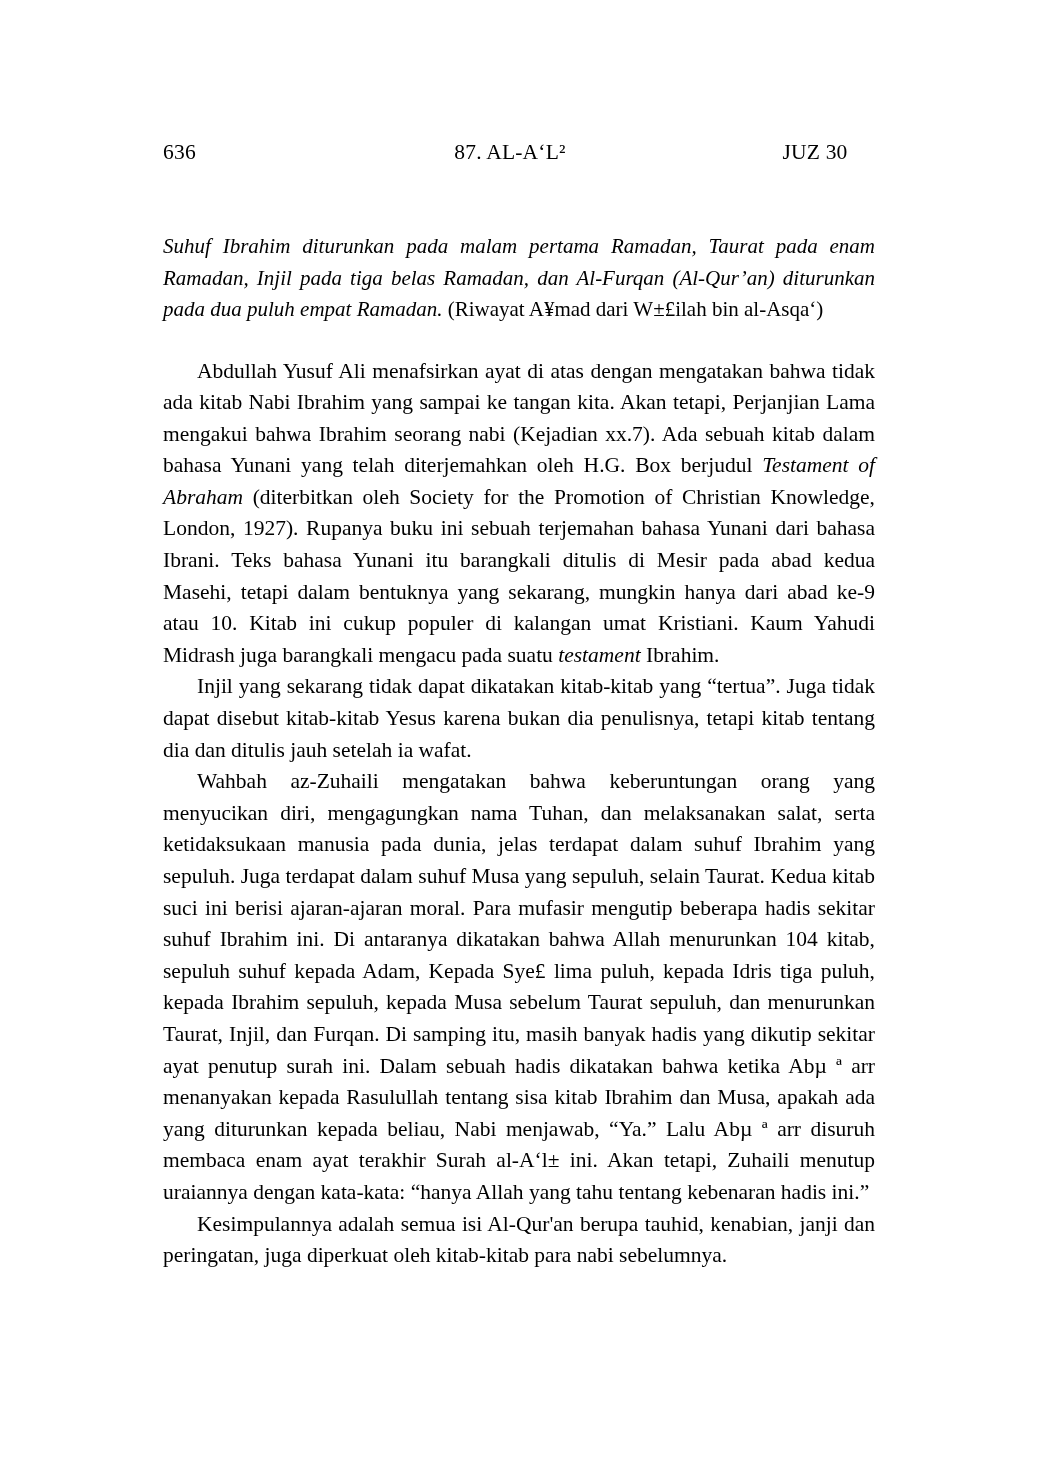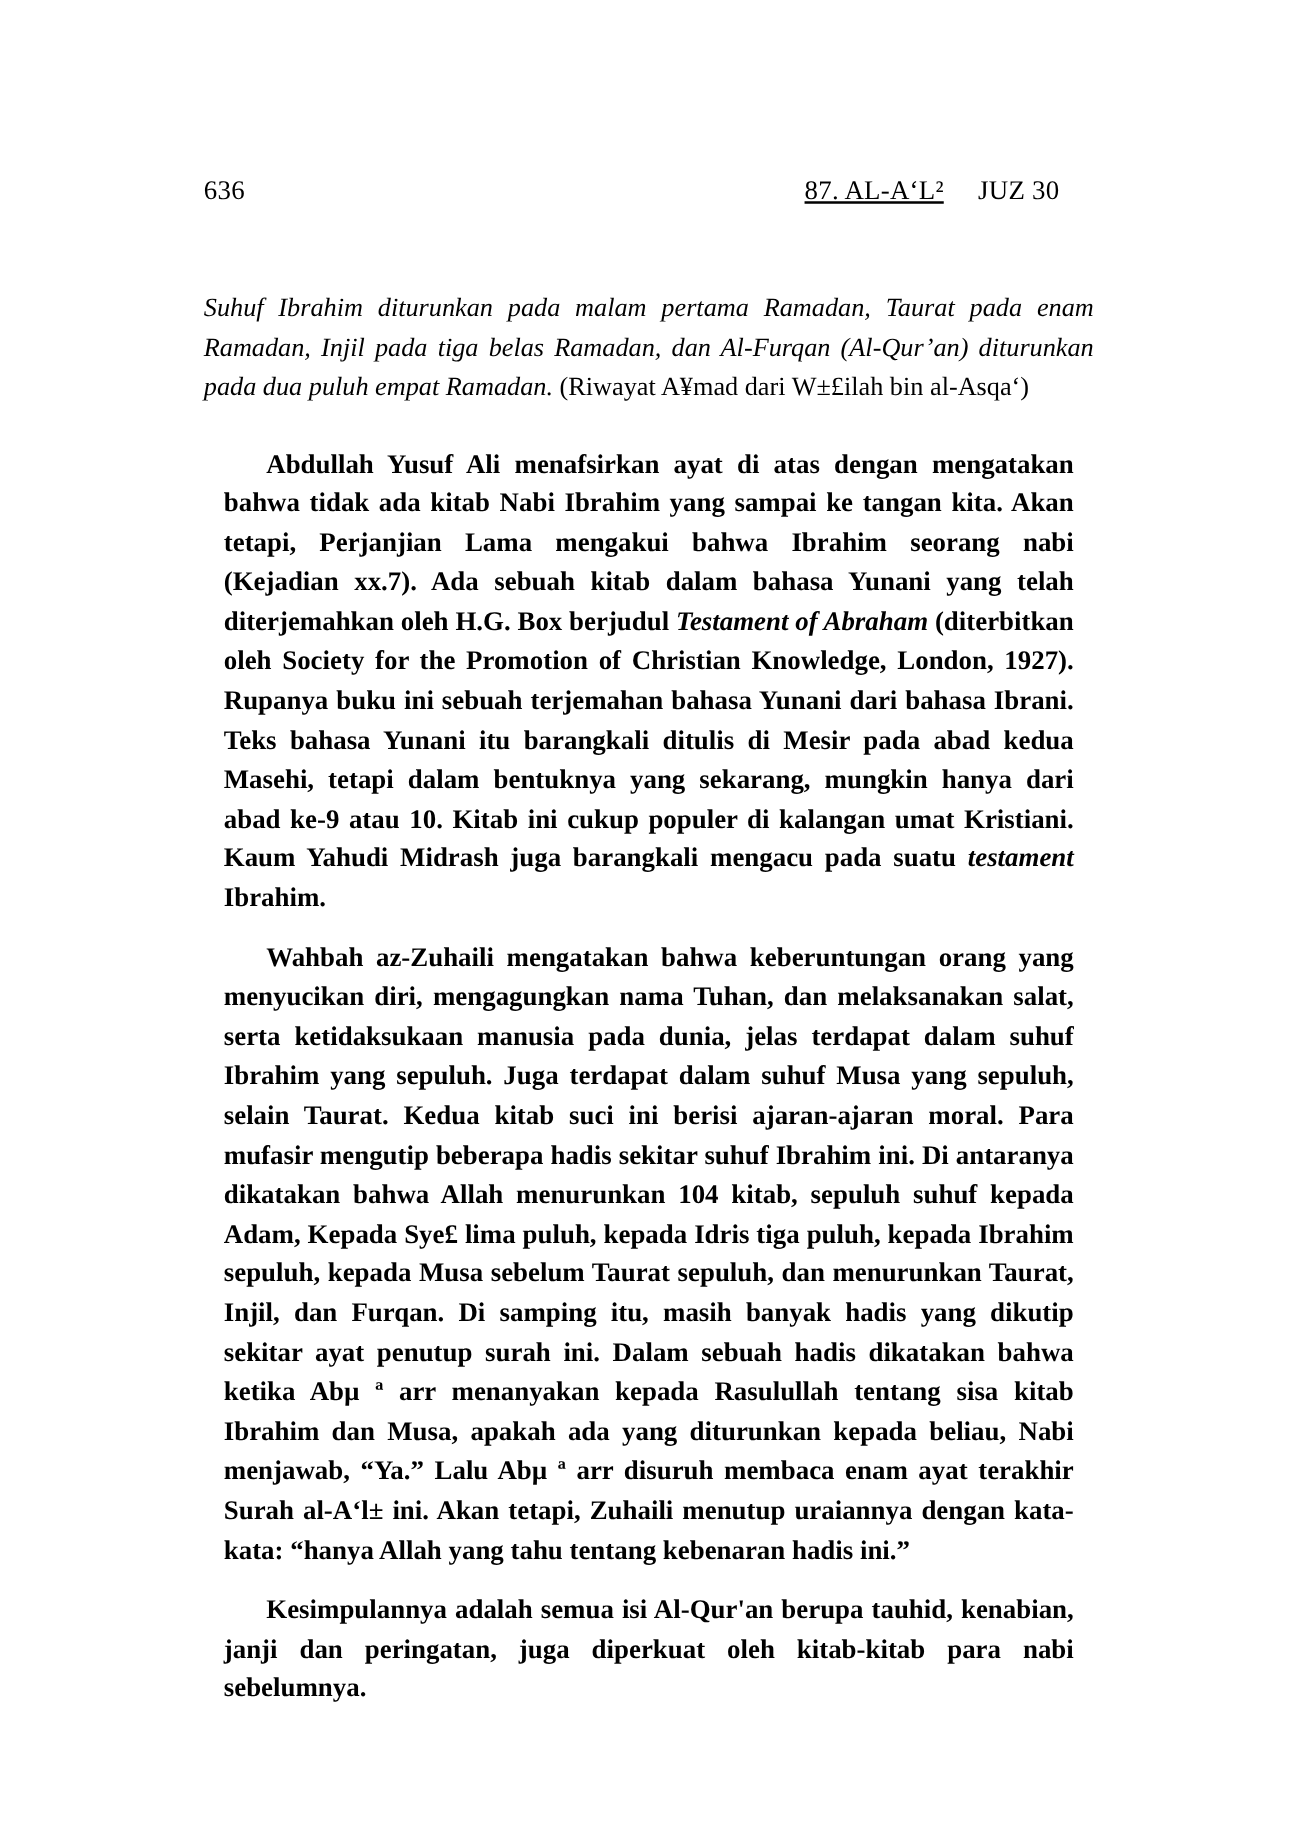--- a/index.html
+++ b/index.html
@@ -35,23 +35,22 @@
     justify-content: space-between;
     font-size: 21.5px;
     letter-spacing: 0.2px;
   }
   .header-page-number {
     width: 120px;
     text-align: left;
   }
   .header-title {
     flex: 1;
-    text-align: right;
+    text-align: center;
     margin-left: -18px;
-    text-decoration: underline;
   }
   .header-juz {
     width: 120px;
     text-align: center;
   }
   .quote-block {
     margin-top: 66px;
     font-size: 21px;
     line-height: 31.5px;
     text-align: justify;
@@ -61,23 +60,22 @@
     font-style: italic;
   }
   .body-block {
     margin-top: 30px;
     font-size: 21.5px;
     line-height: 31.6px;
     text-align: justify;
     text-justify: inter-word;
   }
   .para {
-    margin: 16px;
+    margin: 0;
     text-indent: 34px;
-    font-weight: bold;
   }
   .it {
     font-style: italic;
   }
 </style>
 </head>
 <body>
 
 <div class="page">
   <div class="content">
@@ -87,18 +85,19 @@
       <div class="header-title">87. AL-A‘L²</div>
       <div class="header-juz">JUZ 30</div>
     </div>
 
     <div class="quote-block">
       <span class="it">Suhuf Ibrahim diturunkan pada malam pertama Ramadan, Taurat pada enam Ramadan, Injil pada tiga belas Ramadan, dan Al-Furqan (Al-Qur’an) diturunkan pada dua puluh empat Ramadan.</span><span> (Riwayat A¥mad dari W±£ilah bin al-Asqa‘)</span>
     </div>
 
     <div class="body-block">
       <p class="para" id="p1">Abdullah Yusuf Ali menafsirkan ayat di atas dengan mengatakan bahwa tidak ada kitab Nabi Ibrahim yang sampai ke tangan kita. Akan tetapi, Perjanjian Lama mengakui bahwa Ibrahim seorang nabi (Kejadian xx.7). Ada sebuah kitab dalam bahasa Yunani yang telah diterjemahkan oleh H.G. Box berjudul <span class="it">Testament of Abraham</span> (diterbitkan oleh Society for the Promotion of Christian Knowledge, London, 1927). Rupanya buku ini sebuah terjemahan bahasa Yunani dari bahasa Ibrani. Teks bahasa Yunani itu barangkali ditulis di Mesir pada abad kedua Masehi, tetapi dalam bentuknya yang sekarang, mungkin hanya dari abad ke-9 atau 10. Kitab ini cukup populer di kalangan umat Kristiani. Kaum Yahudi Midrash juga barangkali mengacu pada suatu <span class="it">testament</span> Ibrahim.</p>
+      <p class="para" id="p3">Injil yang sekarang tidak dapat dikatakan kitab-kitab yang “tertua”. Juga tidak dapat disebut kitab-kitab Yesus karena bukan dia penulisnya, tetapi kitab tentang dia dan ditulis jauh setelah ia wafat.</p>
       <p class="para" id="p5">Wahbah az-Zuhaili mengatakan bahwa keberuntungan orang yang menyucikan diri, mengagungkan nama Tuhan, dan melaksanakan salat, serta ketidaksukaan manusia pada dunia, jelas terdapat dalam suhuf Ibrahim yang sepuluh. Juga terdapat dalam suhuf Musa yang sepuluh, selain Taurat. Kedua kitab suci ini berisi ajaran-ajaran moral. Para mufasir mengutip beberapa hadis sekitar suhuf Ibrahim ini. Di antaranya dikatakan bahwa Allah menurunkan 104 kitab, sepuluh suhuf kepada Adam, Kepada Sye£ lima puluh, kepada Idris tiga puluh, kepada Ibrahim sepuluh, kepada Musa sebelum Taurat sepuluh, dan menurunkan Taurat, Injil, dan Furqan. Di samping itu, masih banyak hadis yang dikutip sekitar ayat penutup surah ini. Dalam sebuah hadis dikatakan bahwa ketika Abµ ª arr menanyakan kepada Rasulullah tentang sisa kitab Ibrahim dan Musa, apakah ada yang diturunkan kepada beliau, Nabi menjawab, “Ya.” Lalu Abµ ª arr disuruh membaca enam ayat terakhir Surah al-A‘l± ini. Akan tetapi, Zuhaili menutup uraiannya dengan kata-kata: “hanya Allah yang tahu tentang kebenaran hadis ini.”</p>
       <p class="para" id="p6">Kesimpulannya adalah semua isi Al-Qur'an berupa tauhid, kenabian, janji dan peringatan, juga diperkuat oleh kitab-kitab para nabi sebelumnya.</p>
     </div>
 
   </div>
 </div>
 
 </body></html>

